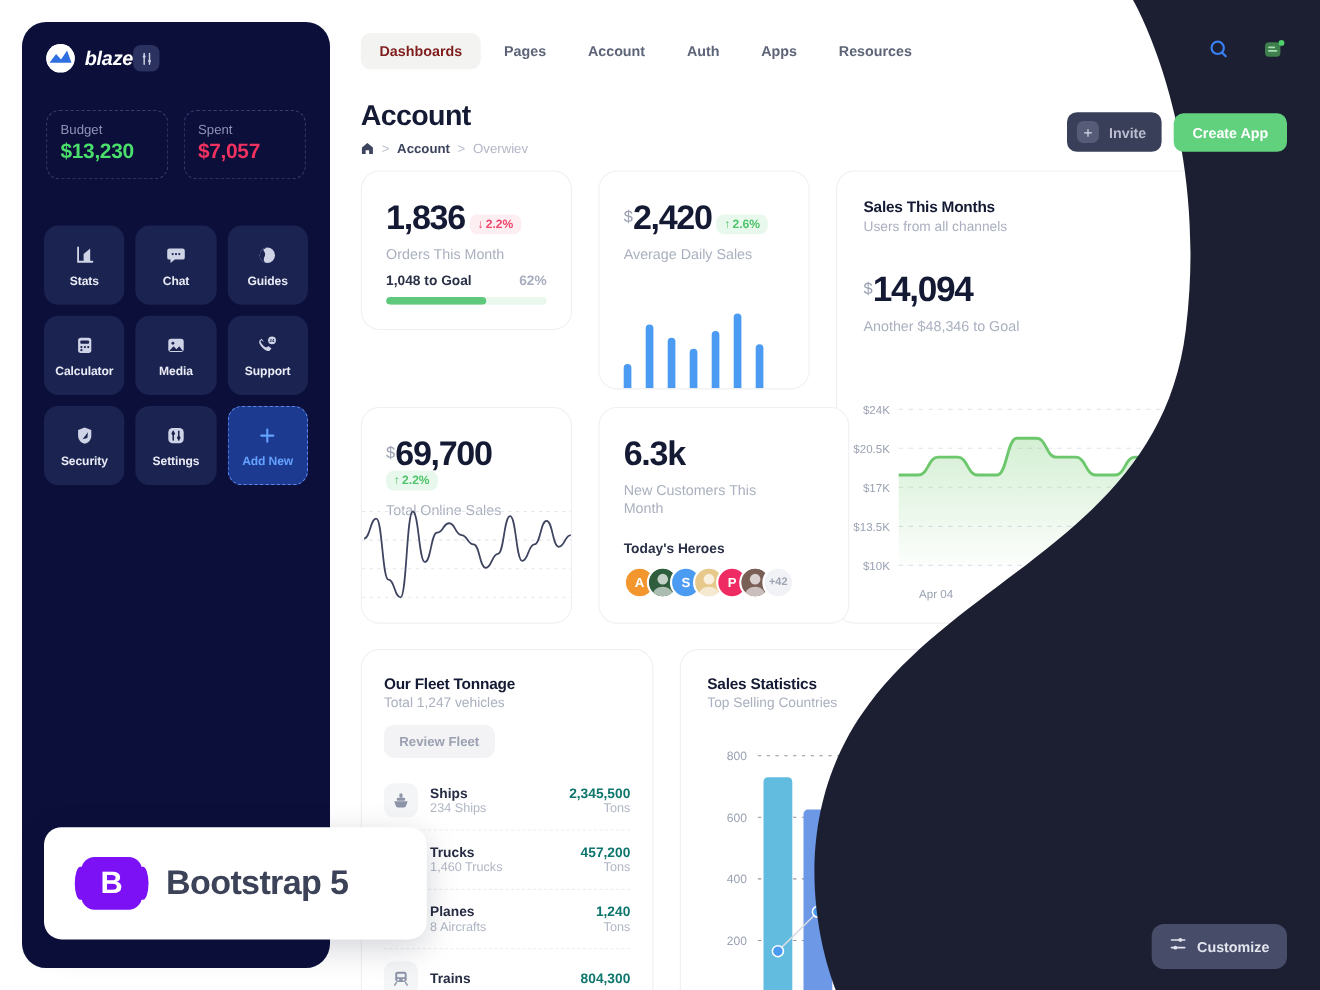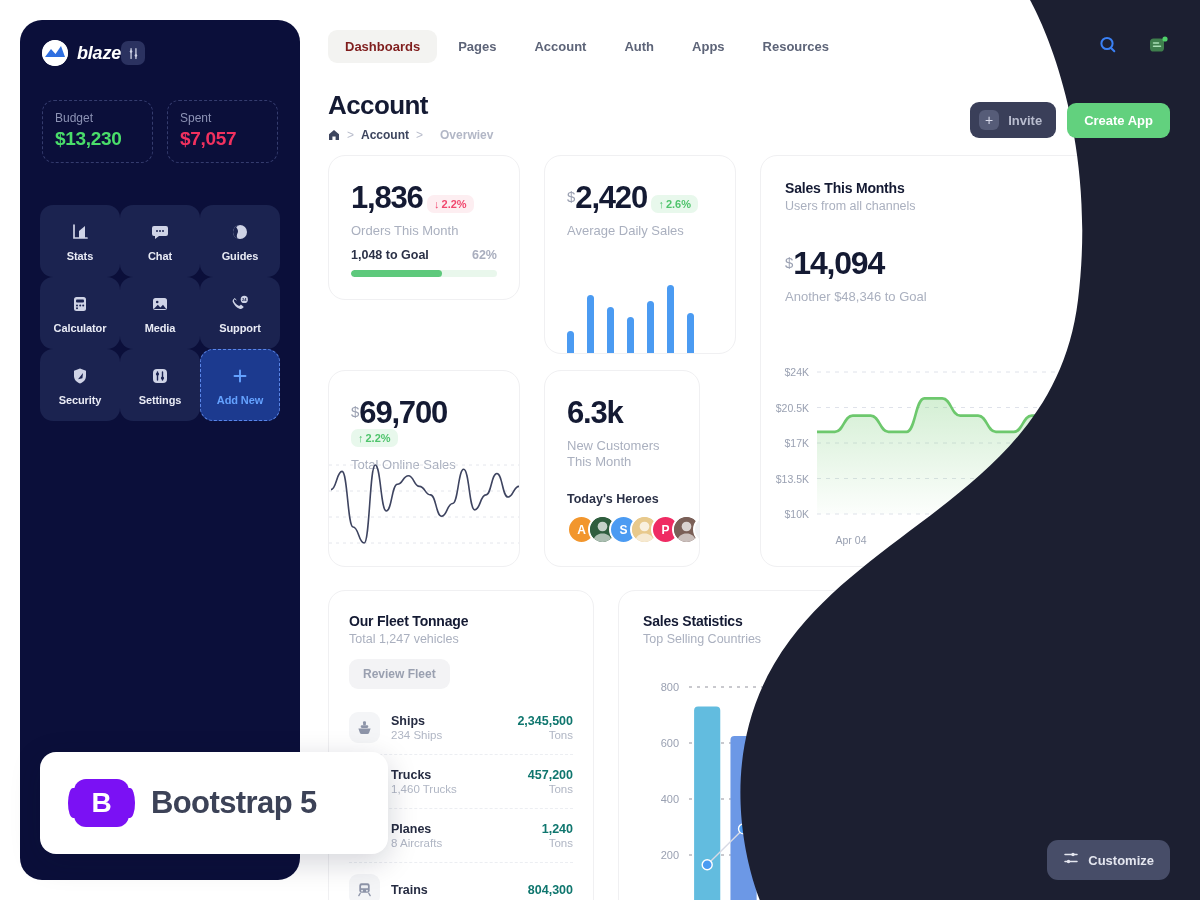--- a/index.html
+++ b/index.html
@@ -56,21 +56,21 @@
     flex: 1; border: 1px dashed #353c6e; border-radius: 12px;
     padding: 10px 12px 12px 12px;
   }
   .kpi-label { color: #8d93b5; font-size: 12px; margin-bottom: 3px; }
   .kpi-value { font-size: 19px; font-weight: 700; letter-spacing: -0.3px; }
   .kpi-budget .kpi-value { color: #4ade6a; }
   .kpi-spent .kpi-value { color: #f1315f; }
 
   .sb-grid {
     display: grid; grid-template-columns: repeat(3, 1fr);
-    padding: 42px 20px 0 20px;
+    gap: 10px; padding: 42px 20px 0 20px;
   }
   .sb-tile {
     height: 72px; border-radius: 13px; background: #1b2350;
     display: flex; flex-direction: column;
     align-items: center; justify-content: center; gap: 7px;
     cursor: pointer;
   }
   .sb-tile-icon {
     width: 22px; height: 22px;
     display: flex; align-items: center; justify-content: center;
@@ -140,21 +140,21 @@
     font-size: 26px; font-weight: 700; color: #141a33;
     letter-spacing: -0.6px; margin-bottom: 7px;
   }
   #breadcrumb {
     display: flex; align-items: center; gap: 7px;
     font-size: 12px; font-weight: 700;
   }
   .bc-home { color: #3d455e; display: flex; align-items: center; }
   .bc-sep { color: #b9bdcc; font-weight: 400; }
   .bc-link { color: #3d455e; cursor: pointer; }
-  .bc-cur { color: #b2b7c6; font-weight: 700; margin-left: 10px; }
+  .bc-cur { color: #b2b7c6; font-weight: 400; }
 
   #headactions {
     position: absolute; right: 30px; top: 102px;
     display: flex; align-items: center; gap: 11px;
     z-index: 50;
   }
   #invite-btn {
     display: flex; align-items: center; gap: 9px;
     background: #3a3f59; border-radius: 9px;
     padding: 8px 14px 8px 9px; cursor: pointer;
@@ -229,21 +229,21 @@
     width: 24px; height: 24px; border-radius: 8px;
     background: #f4f4f6; color: #b3b8c7;
     display: flex; align-items: center; justify-content: center;
     font-size: 13px; letter-spacing: 1px; cursor: pointer;
     z-index: 5;
   }
 
   
   #card-online { left: 328px; top: 370px; width: 192px; height: 197px; }
   
-  #card-newcust { left: 544px; top: 370px; width: 156px; height: 197px; }
+  #card-newcust { left: 544px; top: 370px; width: 228px; height: 197px; }
   .heroes-title { font-size: 12.5px; font-weight: 700; color: #2b3147; }
   .avatars { display: flex; align-items: center; margin-top: 9px; }
   .av {
     width: 29px; height: 29px; border-radius: 50%;
     margin-right: -8px;
     display: flex; align-items: center; justify-content: center;
     color: #fff; font-size: 12px; font-weight: 700;
     border: 2px solid #fff;
     overflow: hidden; position: relative;
   }

